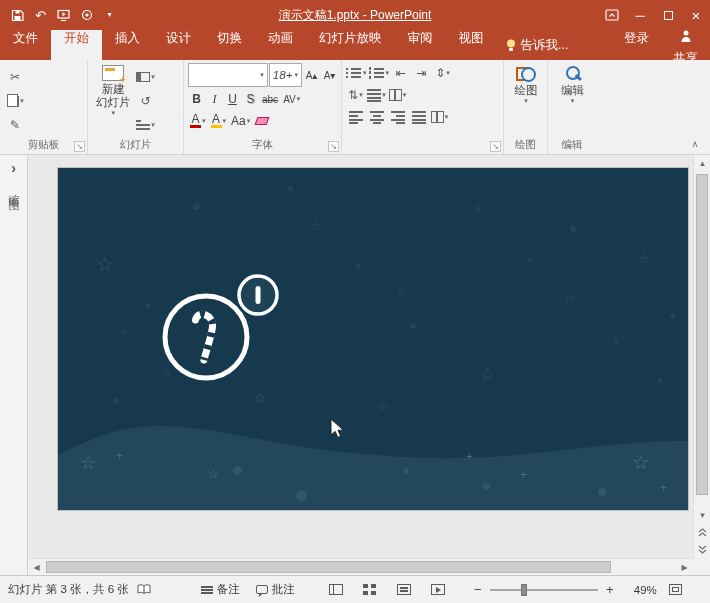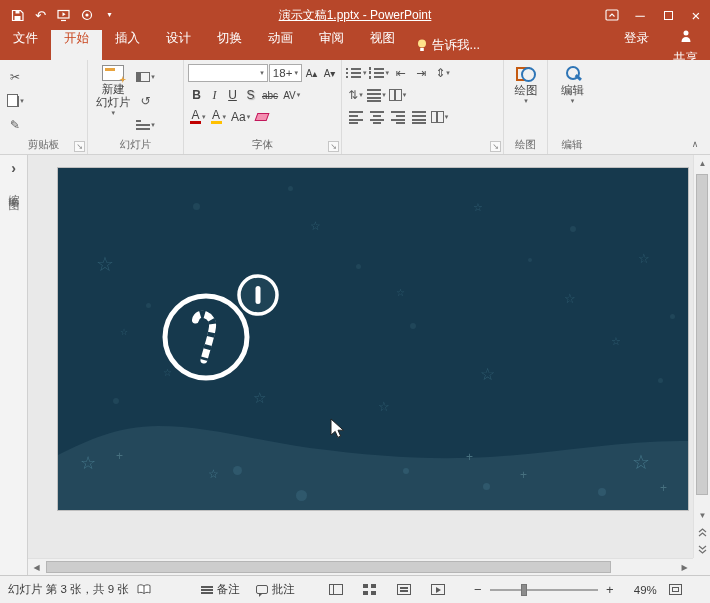--- a/index.html
+++ b/index.html
@@ -45,21 +45,21 @@
 
   .g-slides{width:96px;display:flex;}
   .newslide-icon{width:22px;height:16px;background:#fff;border:1px solid #8E8E8E;position:relative;margin-bottom:2px;}
   .newslide-icon::after{content:"";position:absolute;left:2px;top:2px;width:10px;height:3px;background:#E8A33D;}
   .newslide-icon::before{content:"";position:absolute;right:-3px;bottom:-3px;width:7px;height:7px;background:#E8A33D;clip-path:polygon(50% 0,62% 38%,100% 50%,62% 62%,50% 100%,38% 62%,0 50%,38% 38%);}
   .layout-icon{width:14px;height:10px;border:1px solid #6A6A6A;background:linear-gradient(to right,#6A6A6A 4px,transparent 4px);background-repeat:no-repeat;}
   .section-icon{width:14px;height:10px;background-repeat:no-repeat;background-image:linear-gradient(#6A6A6A,#6A6A6A),linear-gradient(#6A6A6A,#6A6A6A),linear-gradient(#6A6A6A,#6A6A6A);background-size:5px 2px,14px 2px,14px 2px;background-position:0 0,0 4px,0 8px;}
 
   .g-font{width:158px;}
   .frow{display:flex;align-items:center;gap:1px;margin-bottom:2px;}
-  .combo{height:18px;background:#fff;border:1px solid #ABABAB;display:flex;align-items:center;justify-content:space-between;padding:0 3px;color:#444;font-size:11.5px;}
+  .combo{height:24px;background:#fff;border:1px solid #ABABAB;display:flex;align-items:center;justify-content:space-between;padding:0 3px;color:#444;font-size:11.5px;font-style:italic;}
   .fontname{width:88px;}
   .fontsize{width:36px;}
   .fbtn{min-width:17px;height:20px;display:flex;align-items:center;justify-content:center;color:#444;padding:0 2px;font-size:12px;gap:1px;}
   .b{font-weight:bold;}
   .i{font-style:italic;font-family:"Liberation Serif",serif;}
   .u{text-decoration:underline;}
   .s{text-shadow:1px 1px 1px #AAA;}
   .strike{text-decoration:line-through;font-size:10px;}
   .small{font-size:10px;}
   .acolor{display:flex;flex-direction:column;align-items:center;line-height:11px;}
@@ -203,20 +203,23 @@
         <span>插入</span>
       </div>
     <div class="tab">
         <span>设计</span>
       </div>
     <div class="tab">
         <span>切换</span>
       </div>
     <div class="tab">
         <span>动画</span>
+      </div>
+    <div class="tab">
+        <span>幻灯片放映</span>
       </div>
     <div class="tab">
         <span>审阅</span>
       </div>
     <div class="tab">
         <span>视图</span>
       </div>
     <div class="tellme">
       <span class="bulb-icon" style="position:relative;width:10px;height:13px;display:inline-block;">
         <svg width="10" height="13">
@@ -524,21 +527,21 @@
 
     <div class="corner"></div>
   </div>
 
   <svg class="cursor" width="16" height="22">
     <path d="M1 1 L1 17 L5.2 13.4 L7.8 19.4 L10.6 18.1 L8 12.2 L13.4 12.2 Z" fill="#FFFFFF" stroke="#222" stroke-width="1"></path>
   </svg>
 
   <div class="statusbar">
     <div class="sb-item">
-        <span>幻灯片 第 3 张，共 9 张</span>
+        <span>幻灯片 第 3 张，共 6 张</span>
       </div>
     <div class="sb-item" style="margin-left:8px;">
       <svg width="14" height="11">
           <path d="M1 1.5 C3 .5 5 .5 7 2 C9 .5 11 .5 13 1.5 L13 9 C11 8 9 8 7 9.5 C5 8 3 8 1 9 Z" fill="#fff" stroke="#5A5A5A" stroke-width="1"></path>
           <path d="M7 2 V9.5" stroke="#5A5A5A" stroke-width="1"></path>
         </svg>
     </div>
     <div class="sb-item" style="margin-left:50px;">
       <span class="notes-icon"></span>
       <span>备注</span>

